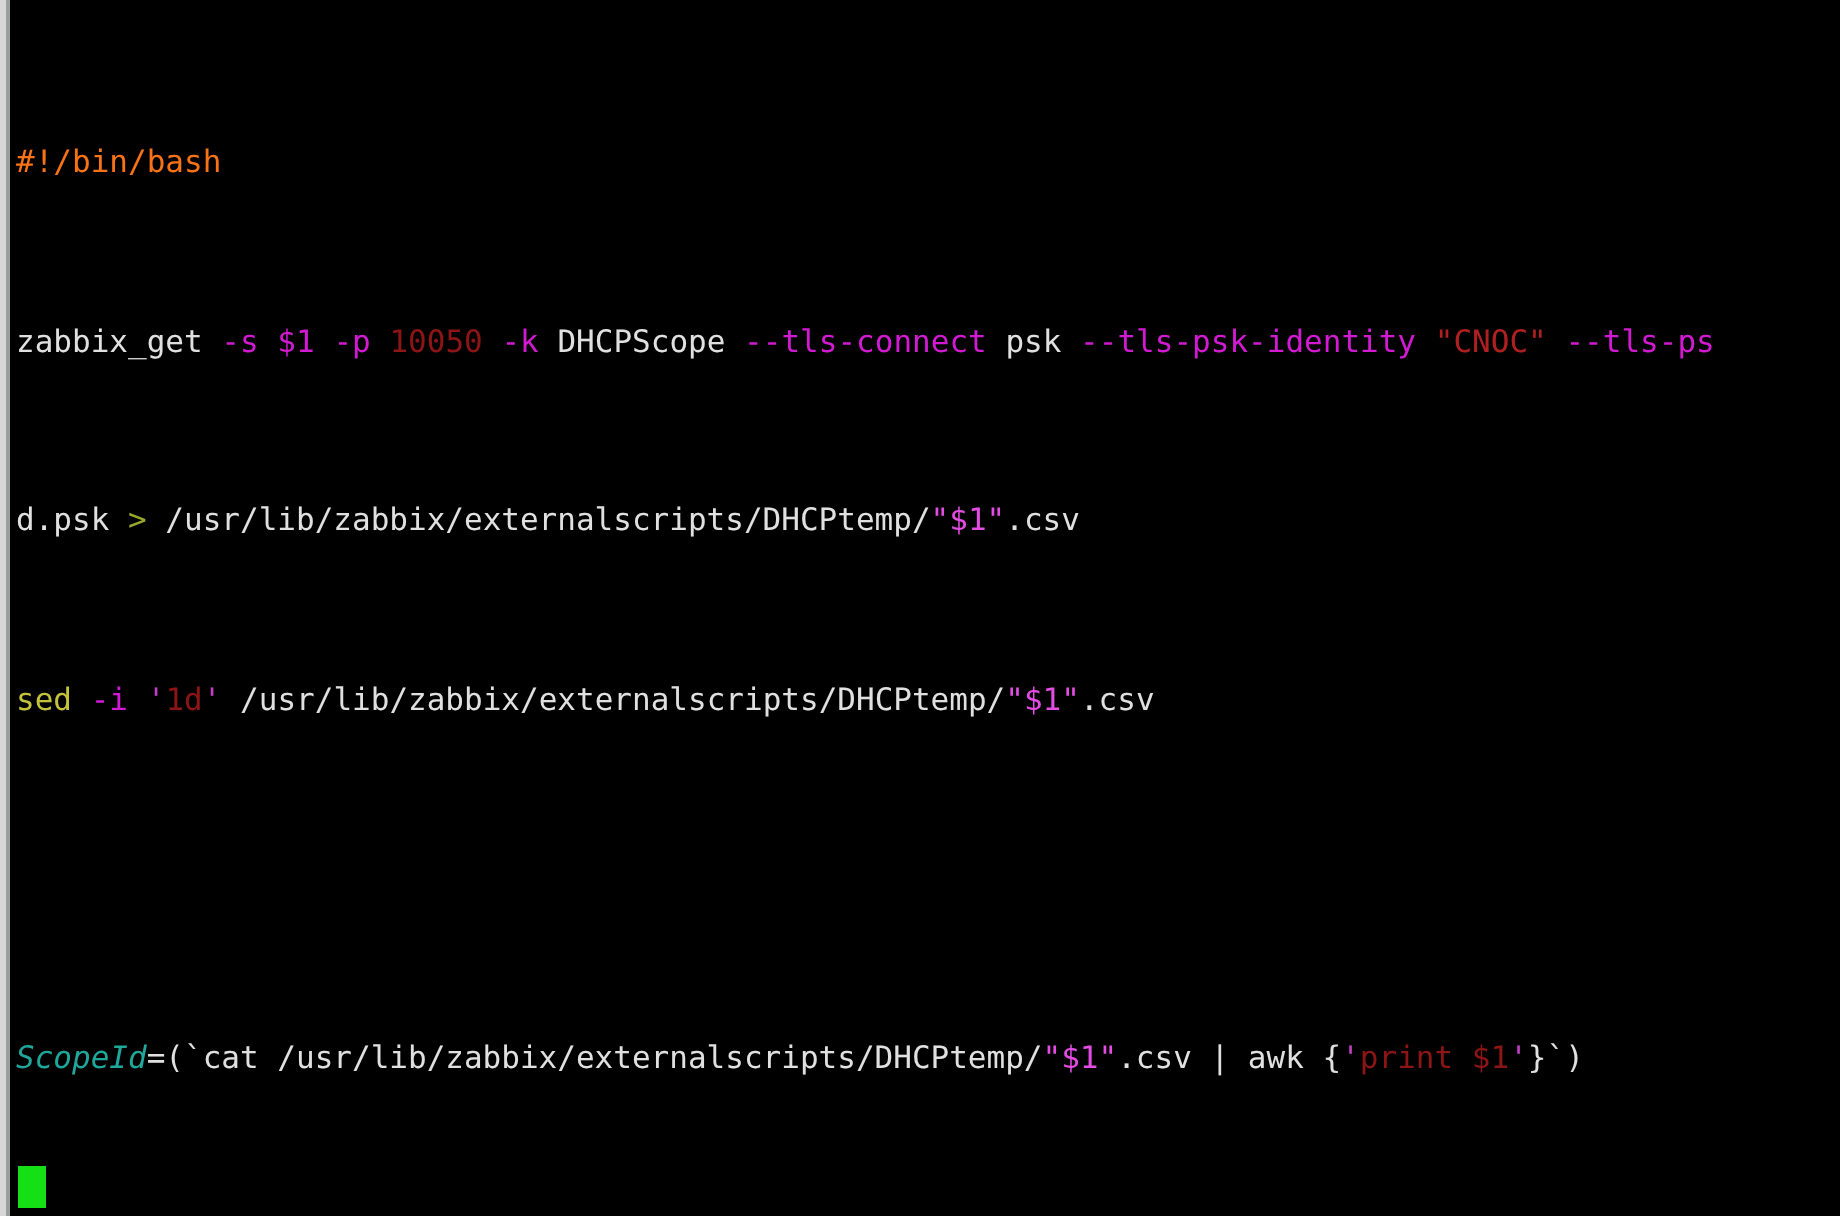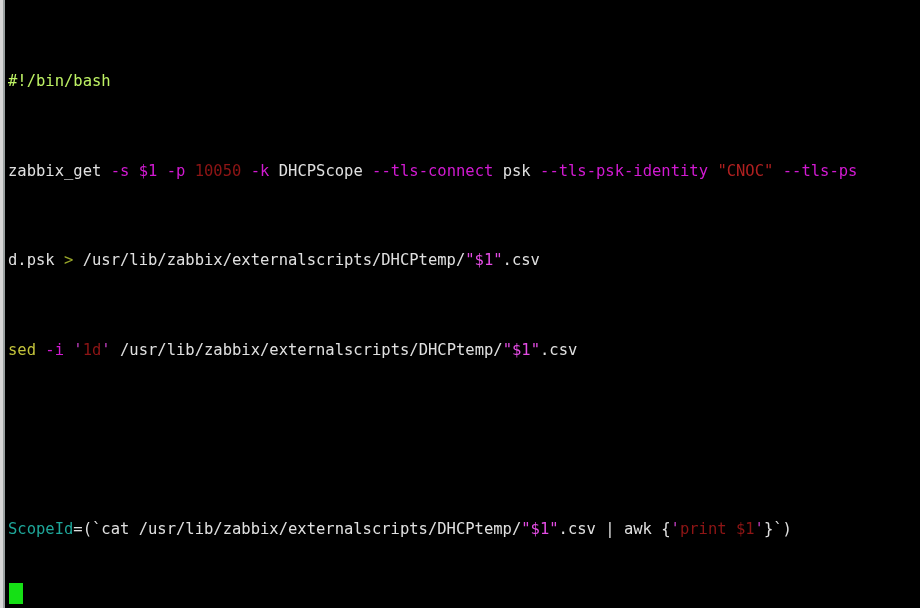--- a/index.html
+++ b/index.html
@@ -49,21 +49,21 @@
     font-family: "DejaVu Sans Mono", "Liberation Mono", monospace;
     font-size: 15.5px;
     line-height: 22.4px;
     letter-spacing: 0px;
     color: #d8d8d8;
   }
   .ln { display: block; height: 22.4px; white-space: pre; }
   
   .plain   { color: #e0e0e0; }
   .comment { color: #0d1a8c; }
-  .var     { color: #1ea79a; }
+  .var     { color: #1ea79a; font-style: italic; }
   .kw      { color: #c3c33b; }
   .mag     { color: #d21ad2; }
   .magl    { color: #e44ce4; }
   .red     { color: #8e1515; }
   .redb    { color: #b02020; }
   .gt      { color: #9aa82a; }
   .brk     { color: #c23fc2; }
   #cursor {
     position: absolute;
     left: 9px;
@@ -76,21 +76,21 @@
 </head>
 <body>
 
 <div id="terminal" style="background: rgb(0, 0, 0);">
 
   <div id="left-edge"></div>
   <div id="left-edge-inner"></div>
 
   <div id="code">
 
-    <span class="ln"><span class="comment" style="color: #bef264;">#!/bin/bash</span></span>
+    <span class="ln"><span class="comment" style="color: #f97316;">#!/bin/bash</span></span>
 
     <span class="ln"><span class="plain" style="color: rgb(224, 224, 224);">zabbix_get </span><span class="mag" style="color: rgb(210, 26, 210);">-s</span><span class="plain" style="color: rgb(224, 224, 224);"> </span><span class="mag" style="color: rgb(210, 26, 210);">$1</span><span class="plain" style="color: rgb(224, 224, 224);"> </span><span class="mag" style="color: rgb(210, 26, 210);">-p</span><span class="plain" style="color: rgb(224, 224, 224);"> </span><span class="red" style="color: rgb(142, 21, 21);">10050</span><span class="plain" style="color: rgb(224, 224, 224);"> </span><span class="mag" style="color: rgb(210, 26, 210);">-k</span><span class="plain" style="color: rgb(224, 224, 224);"> DHCPScope </span><span class="mag" style="color: rgb(210, 26, 210);">--tls-connect</span><span class="plain" style="color: rgb(224, 224, 224);"> psk </span><span class="mag" style="color: rgb(210, 26, 210);">--tls-psk-identity</span><span class="plain" style="color: rgb(224, 224, 224);"> </span><span class="redb">"CNOC"</span><span class="plain" style="color: rgb(224, 224, 224);"> </span><span class="mag" style="color: rgb(210, 26, 210);">--tls-ps</span></span>
 
     <span class="ln"><span class="plain" style="color: rgb(224, 224, 224);">d.psk </span><span class="gt" style="color: rgb(154, 168, 42);">&gt;</span><span class="plain" style="color: rgb(224, 224, 224);"> /usr/lib/zabbix/externalscripts/DHCPtemp/</span><span class="magl">"$1"</span><span class="plain" style="color: rgb(224, 224, 224);">.csv</span></span>
 
     <span class="ln"><span class="kw" style="color: rgb(195, 195, 59);">sed </span><span class="mag" style="color: rgb(210, 26, 210);">-i</span><span class="plain" style="color: rgb(224, 224, 224);"> </span><span class="brk" style="color: rgb(194, 63, 194);">'</span><span class="red" style="color: rgb(142, 21, 21);">1d</span><span class="brk" style="color: rgb(194, 63, 194);">'</span><span class="plain" style="color: rgb(224, 224, 224);"> /usr/lib/zabbix/externalscripts/DHCPtemp/</span><span class="magl">"$1"</span><span class="plain" style="color: rgb(224, 224, 224);">.csv</span></span>
 
     <span class="ln"> </span>
 
     <span class="ln"><span class="var" style="color: rgb(30, 167, 154);">ScopeId</span><span class="plain" style="color: rgb(224, 224, 224);">=(</span><span class="plain" style="color: rgb(224, 224, 224);">`cat /usr/lib/zabbix/externalscripts/DHCPtemp/</span><span class="magl">"$1"</span><span class="plain" style="color: rgb(224, 224, 224);">.csv | awk {</span><span class="brk" style="color: rgb(194, 63, 194);">'</span><span class="red" style="color: rgb(142, 21, 21);">print $1</span><span class="brk" style="color: rgb(194, 63, 194);">'</span><span class="plain" style="color: rgb(224, 224, 224);">}`)</span></span>

